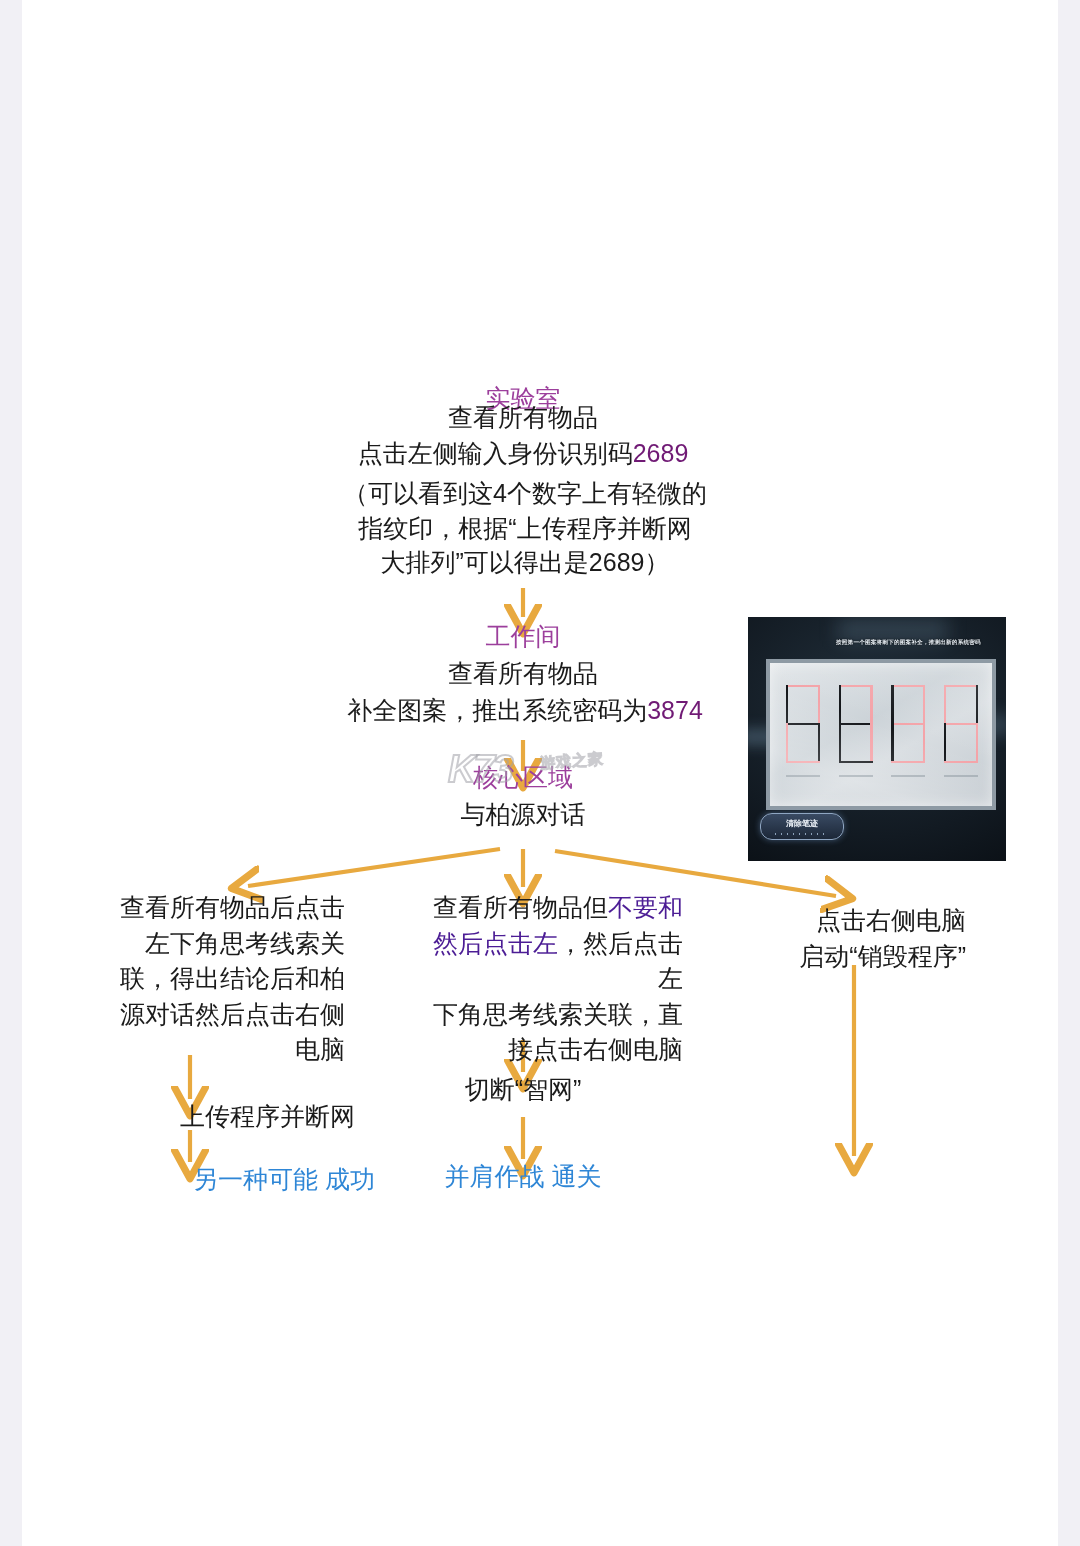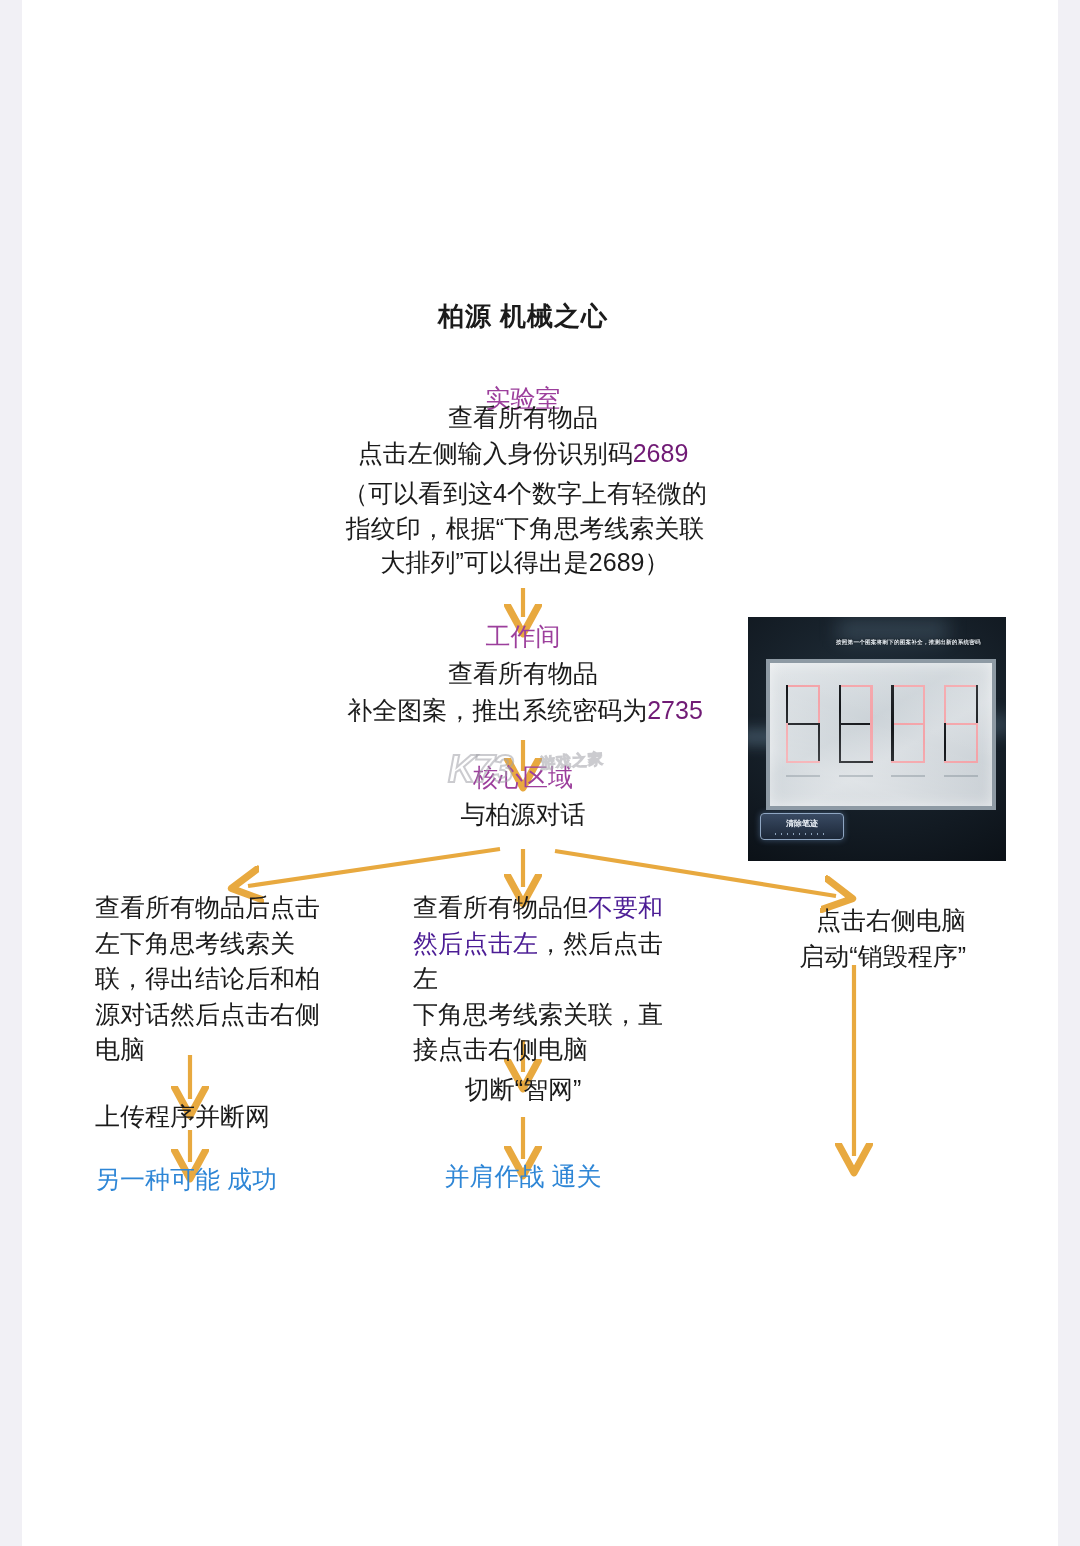--- a/index.html
+++ b/index.html
@@ -44,21 +44,21 @@
     color: #9c3f9c;
     font-size: 25px;
   }
   .num-red { color: #701a75; }
   .warn-red { color: #4c1d95; }
   .ending {
     color: #2e86d6;
     font-size: 25px;
   }
   .ctr { text-align: center; }
-  .lft { text-align: left; }
+  .lft { text-align: right; }
 
   
   svg.arrows {
     position: absolute;
     left: 0; top: 0;
     width: 1080px; height: 1546px;
     pointer-events: none;
   }
 
   
@@ -140,21 +140,21 @@
     display: flex;
     justify-content: space-between;
   }
   .underlines i { display:block; width: 34px; height: 1.6px; background: #a7b0b7; }
   .clear-btn {
     position: absolute;
     left: 12px; top: 196px;
     width: 82px; height: 25px;
     background: linear-gradient(180deg, rgba(70,90,120,.75), rgba(30,42,60,.85));
     border: 1px solid #8fa6c2;
-    border-radius: 4px;
+    border-radius: 12px;
     box-shadow: 0 0 6px rgba(120,160,210,.45);
   }
   .clear-btn span {
     position: absolute;
     left: 0; right: 0; top: 4px;
     text-align: center;
     color: #eef3f9;
     font-size: 8px;
     font-weight: bold;
   }
@@ -223,37 +223,36 @@
       <line x1="190" y1="1055" x2="190" y2="1099"></line>
       <line x1="190" y1="1130" x2="190" y2="1162"></line>
 
       <line x1="523" y1="1040" x2="523" y2="1072"></line>
       <line x1="523" y1="1117" x2="523" y2="1159"></line>
 
       <line x1="854" y1="965" x2="854" y2="1156"></line>
     </g>
   </svg>
 
-  <div class="node title ctr" style="left:380px; top:300px; width:286px;">柏源 机械之心</div>
 
   <div class="node loc ctr" style="left:423px; top:366px; width:200px;margin-top:16px;">实验室</div>
 
   <div class="node ctr" style="left:373px; top:401px; width:300px;">查看所有物品</div>
 
   <div class="node ctr" style="left:323px; top:437px; width:400px;"><span>点击左侧输入身份识别码</span><span class="num-red">2689</span></div>
 
   <div class="node ctr" style="left:323px; top:476px; width:404px; line-height:1.38;">（可以看到这4个数字上有轻微的
-指纹印，根据“下角思考线索关联
+指纹印，根据“上传程序并断网
 大排列”可以得出是2689）</div>
 
   <div class="node loc ctr" style="left:423px; top:620px; width:200px;">工作间</div>
 
   <div class="node ctr" style="left:373px; top:657px; width:300px;">查看所有物品</div>
 
-  <div class="node ctr" style="left:323px; top:694px; width:404px;"><span>补全图案，推出系统密码为</span><span class="num-red">2735</span></div>
+  <div class="node ctr" style="left:323px; top:694px; width:404px;"><span>补全图案，推出系统密码为</span><span class="num-red">3874</span></div>
 
   <div class="node loc ctr" style="left:423px; top:761px; width:200px;">核心区域</div>
 
   <div class="node ctr" style="left:423px; top:798px; width:200px;">与柏源对话</div>
 
   <div class="watermark">
     <div class="wm-k73">K73</div>
     <div class="wm-sub">游戏之家</div>
   </div>
 

